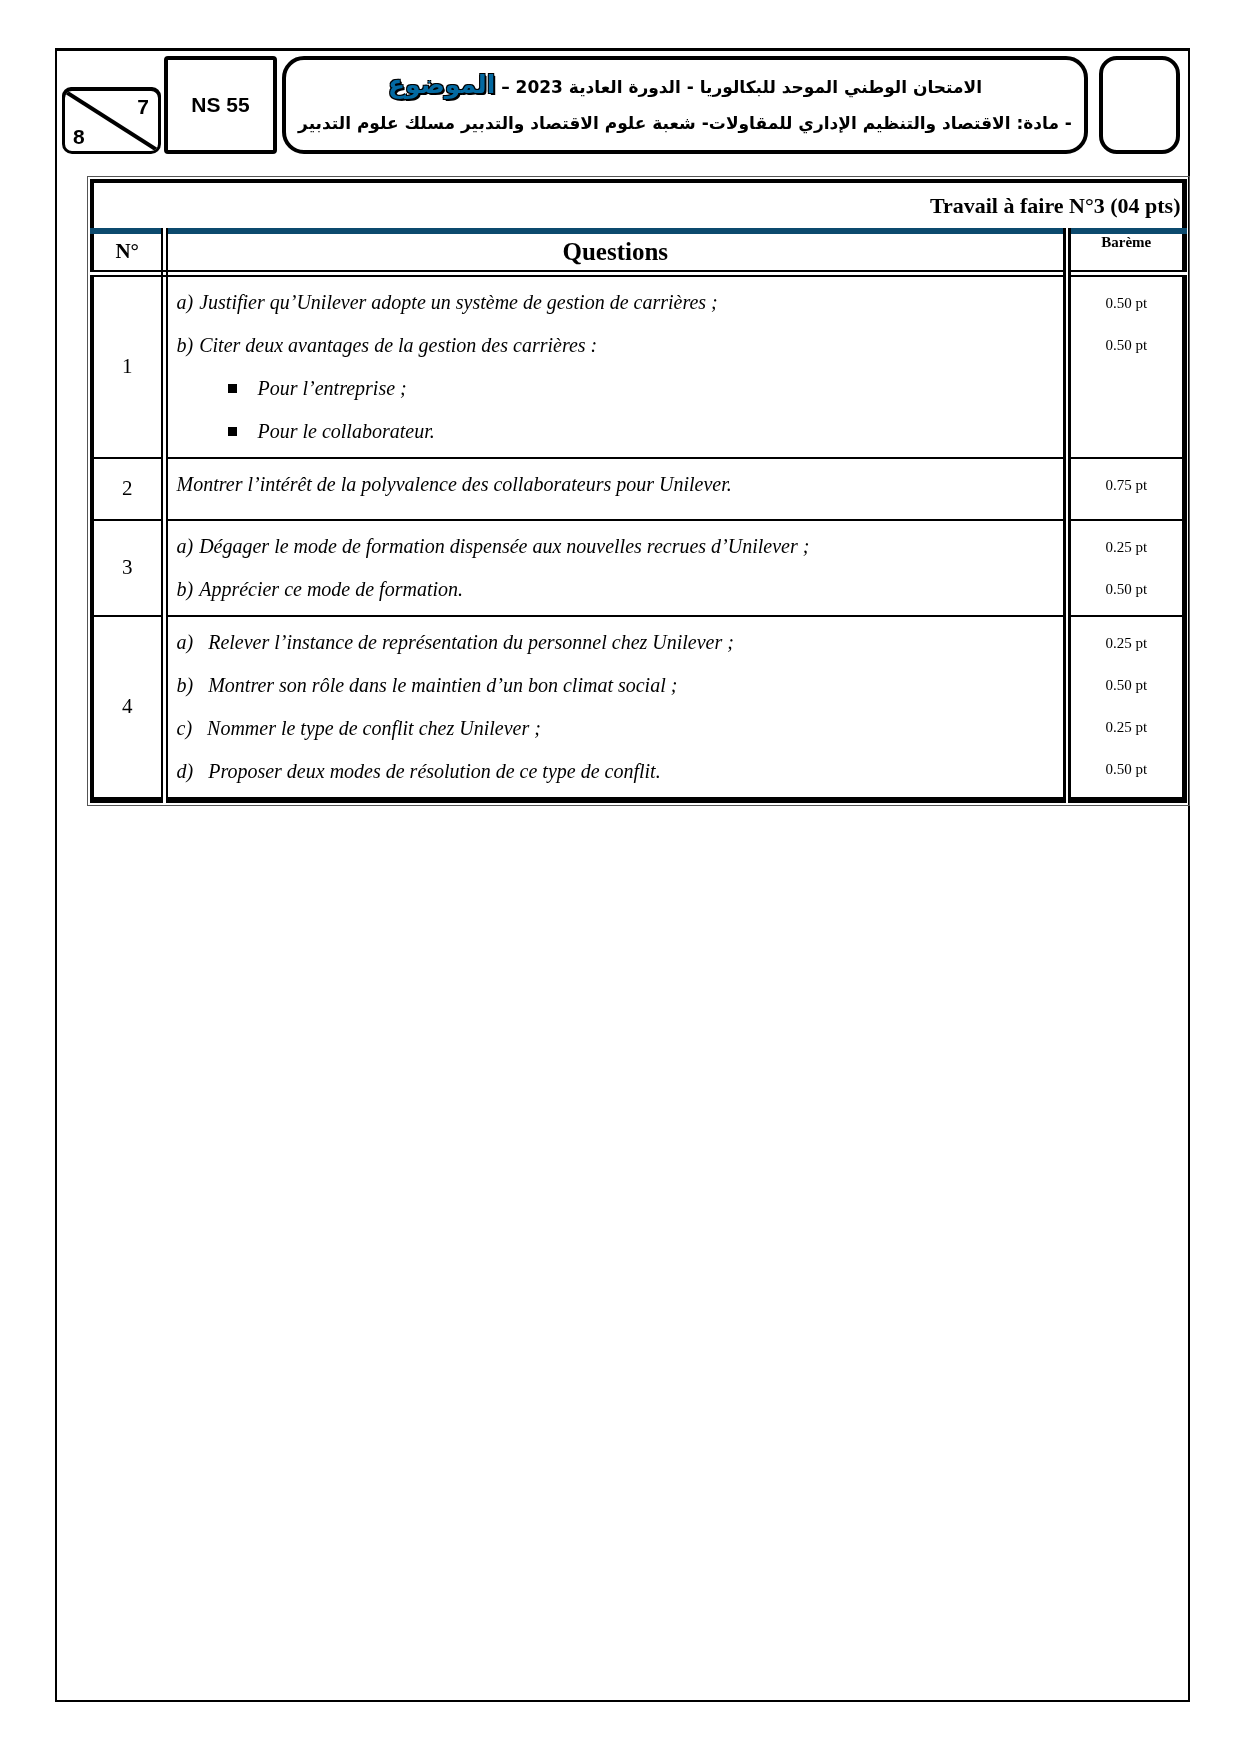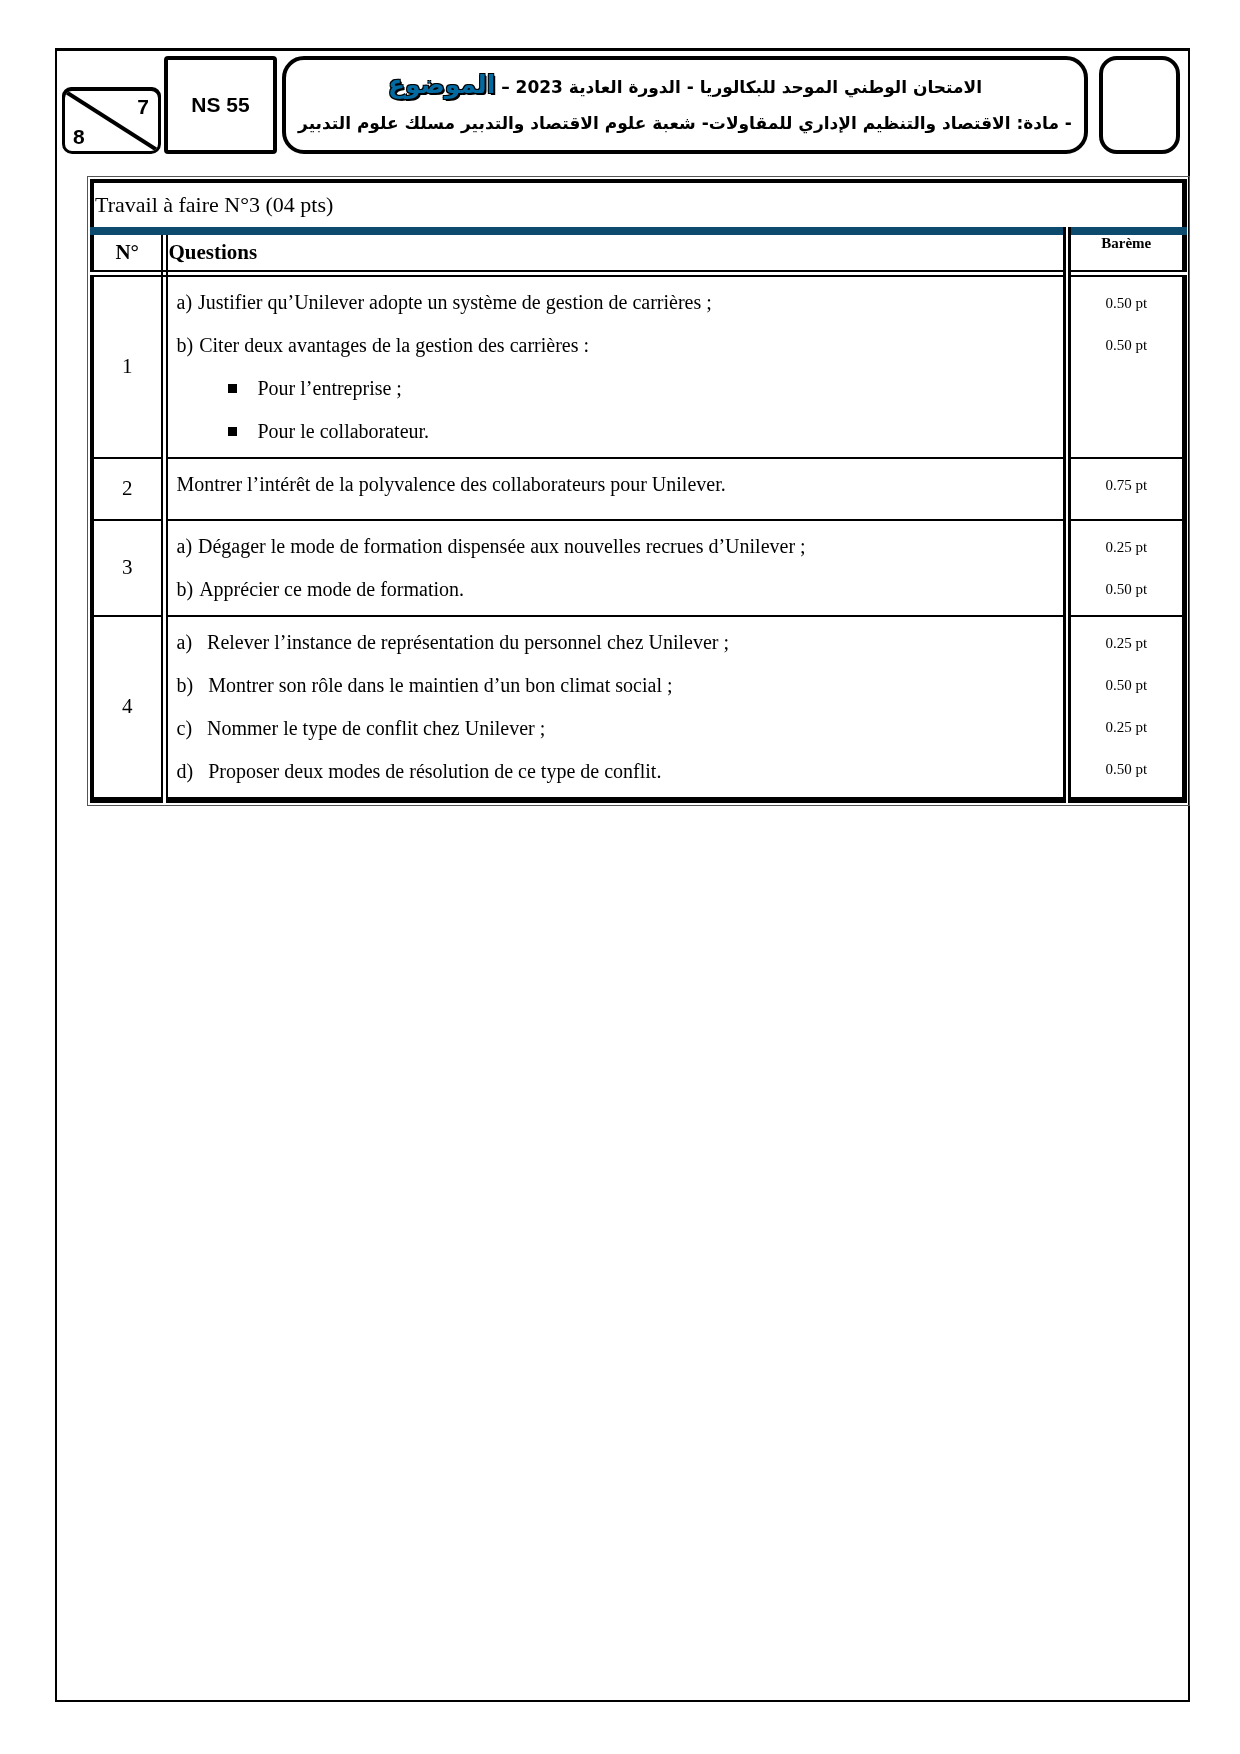--- a/index.html
+++ b/index.html
@@ -46,33 +46,33 @@
 
   
   .tbl-wrap{position:absolute;left:33px;top:128px;width:1092px;}
   table.sheet{
     width:1092px;border-collapse:collapse;table-layout:fixed;background:#fff;
     border:4px solid #000;border-bottom-width:6px;border-right-width:5px;
     outline:1px solid #555;outline-offset:2px;
   }
   td{box-sizing:border-box;}
   .title-cell{
-    height:50px;text-align:left;vertical-align:middle;
-    font-weight:normal;font-size:22px;border-bottom:8px solid #0c4a6e;
+    height:50px;text-align:right;vertical-align:middle;
+    font-weight:bold;font-size:22px;border-bottom:6px solid #0c4a6e;
   }
   .hd{
-    height:42px;text-align:left;vertical-align:middle;
-    font-weight:bold;font-size:21px;border-bottom:7px double #000;
+    height:42px;text-align:center;vertical-align:middle;
+    font-weight:bold;font-size:25px;border-bottom:7px double #000;
   }
   td.cnum{border-right:7px double #000;text-align:center;vertical-align:middle;font-size:21px;}
   td.cbar{border-left:8px double #000;text-align:center;vertical-align:top;
           font-size:15px;line-height:42px;padding-top:5px;}
   td.cq{vertical-align:top;font-size:20px;line-height:43px;padding:4px 10px 4px 9px;}
   tr.sep td{border-top:2px solid #000;}
-  .qline{white-space:nowrap;}
+  .qline{white-space:nowrap;font-style:italic;}
   .qp{display:inline-block;margin-right:6px;}
   tr.r4 .qp{margin-right:15px;}
   .bline{padding-left:51px;}
   .sqbullet{display:inline-block;width:9px;height:9px;background:#000;margin-right:21px;vertical-align:2px;}
 </style>
 </head>
 <body>
 
 <div class="page-frame">
 

